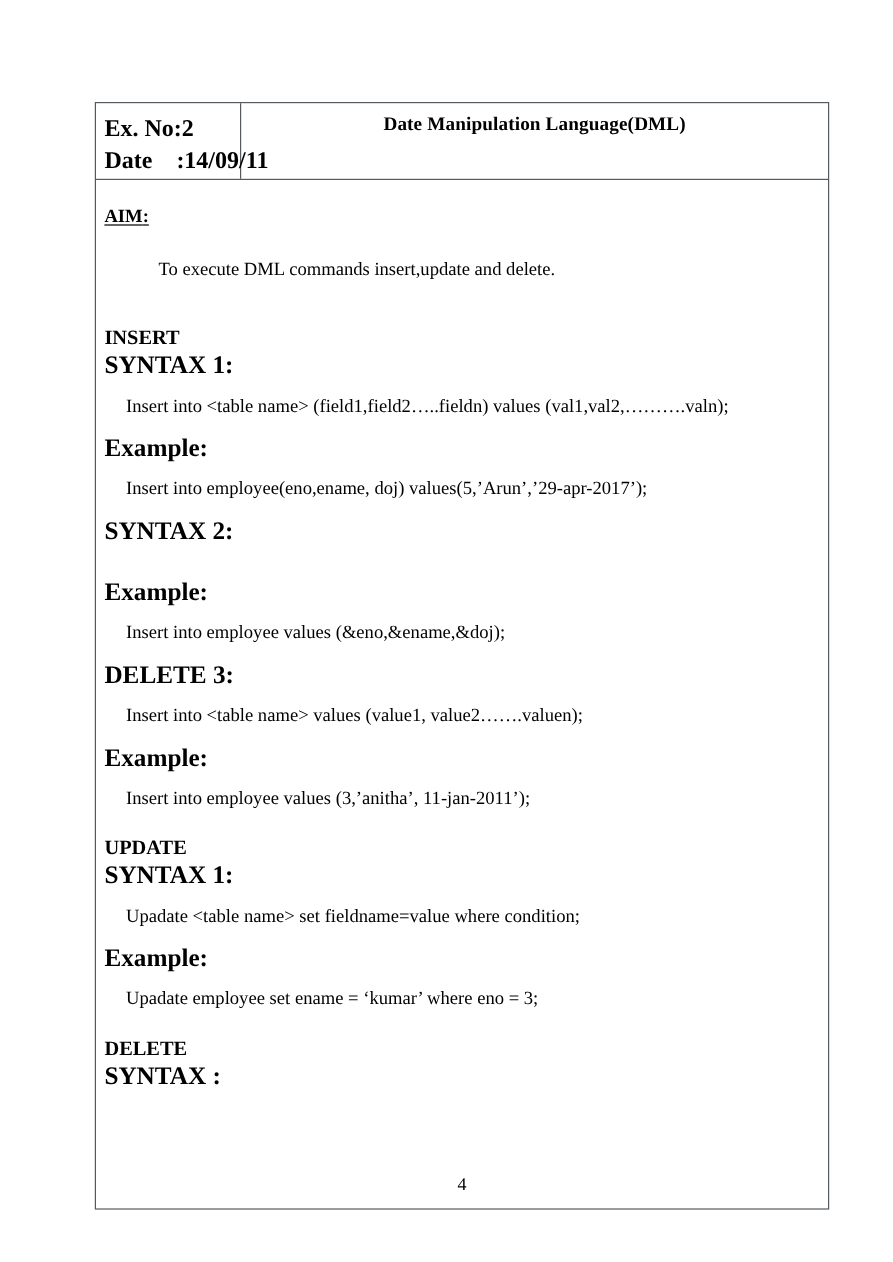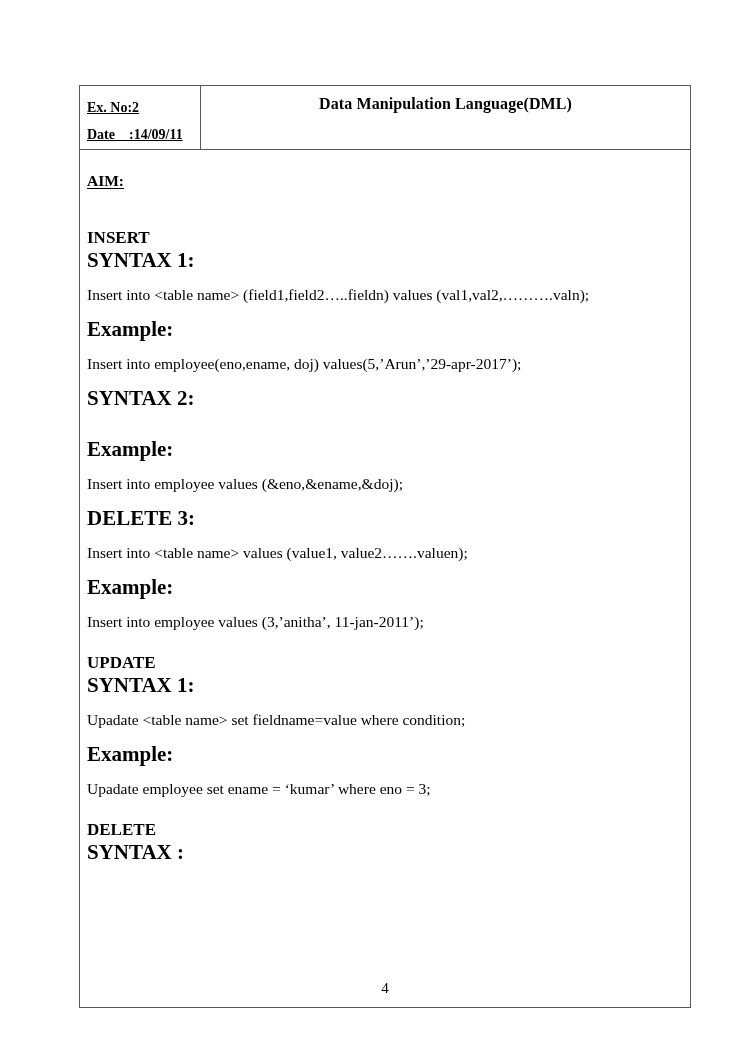--- a/index.html
+++ b/index.html
@@ -45,24 +45,23 @@
     box-sizing: border-box;
   }
   .header-left {
     width: 121px;
     box-sizing: border-box;
     border-right: 1.5px solid #555a5e;
     padding: 8px 0 0 7px;
   }
   .header-left .hl-line {
     font-weight: bold;
-    font-size: 14px;
+    font-size: 20px;
     line-height: 27px;
     white-space: pre;
-    text-decoration: underline;
   }
   .header-right {
     flex: 1;
     box-sizing: border-box;
     padding-top: 9px;
     text-align: center;
   }
   .header-right .title {
     font-weight: bold;
     font-size: 16px;
@@ -106,21 +105,21 @@
   .heading-update { margin-top: 22px; }
   .heading-delete { margin-top: 22px; }
 
   .lbl {
     font-weight: bold;
     font-size: 21px;
     margin-left: 2px;
   }
   .body-line {
     font-size: 15.5px;
-    margin-left: 2px;
+    margin-left: 20px;
     white-space: pre-wrap;
   }
 
   .row-spacer { height: 13px; }
 
   .page-number {
     position: absolute;
     left: 0;
     right: 0;
     bottom: 10px;
@@ -134,28 +133,29 @@
 <div class="page">
 
   <div class="doc-frame">
 
     <div class="header-row">
       <div class="header-left">
         <div class="hl-line">Ex. No:2</div>
         <div class="hl-line">Date    :14/09/11</div>
       </div>
       <div class="header-right">
-        <span class="title">Data Manipulation Language(DML)</span>
+        <span class="title">Date Manipulation Language(DML)</span>
       </div>
     </div>
 
     <div class="doc-body">
 
       <div class="aim-label"><span class="u">AIM</span><span class="u">:</span></div>
 
+      <div class="aim-text">To execute DML commands insert,update and delete.</div>
 
       
       <div class="section-heading heading-insert">INSERT</div>
 
       <div class="lbl">SYNTAX 1:</div>
       <div class="row-spacer"></div>
       <div class="body-line">Insert into &lt;table name&gt; (field1,field2…..fieldn) values (val1,val2,……….valn);</div>
       <div class="row-spacer"></div>
 
       <div class="lbl">Example:</div>

